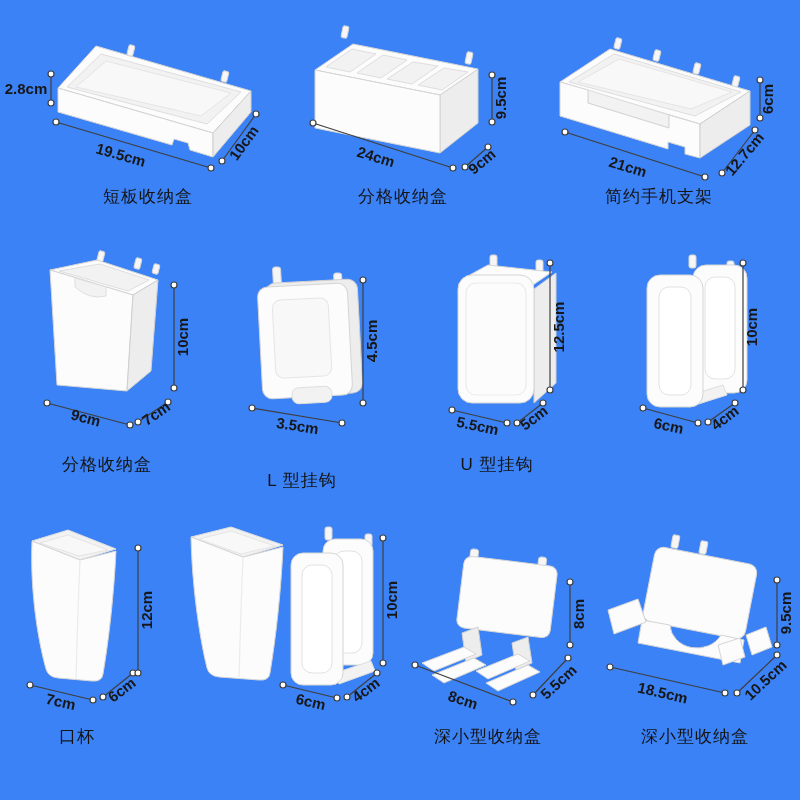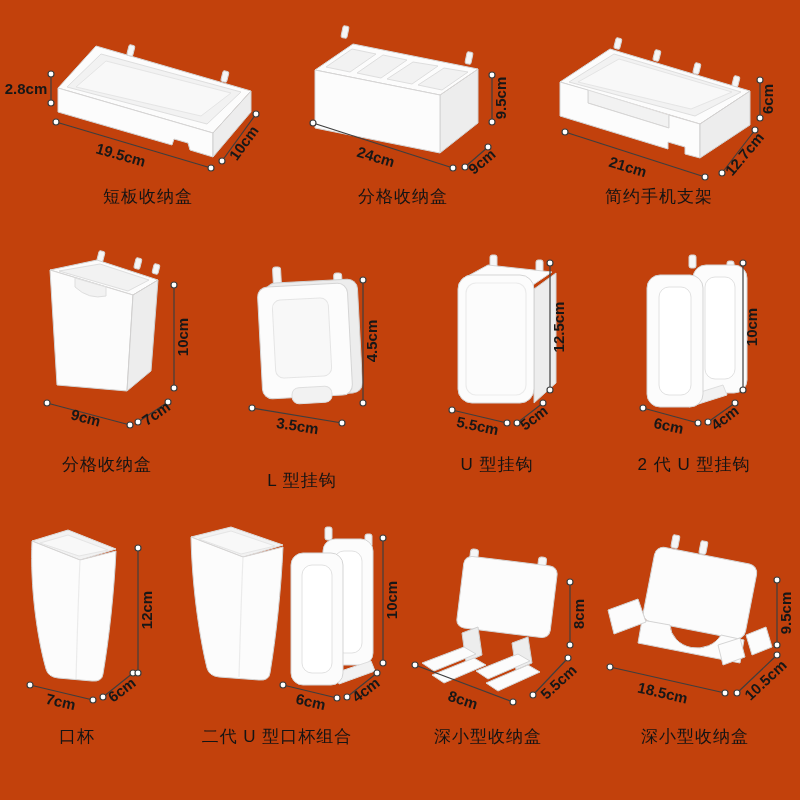--- a/index.html
+++ b/index.html
@@ -1,16 +1,16 @@
 <!DOCTYPE html>
 <html><head>
 <meta charset="utf-8">
 <style>
   html,body{margin:0;padding:0;background:#ffffff;}
-  .canvas{position:relative;width:800px;height:800px;background:#c2410c;overflow:hidden;
+  .canvas{position:relative;width:800px;height:800px;background:#3b82f6;overflow:hidden;
           font-family:"Liberation Sans",sans-serif;}
   .cell{position:absolute;}
   .pname{position:absolute;transform:translateX(-50%);font-size:17px;font-weight:400;
          color:#141414;letter-spacing:1px;white-space:nowrap;}
   svg text{font-family:"Liberation Sans",sans-serif;font-weight:700;fill:#171717;}
   .dtx{font-size:15px;}
   .dln{stroke:#3e3e3e;stroke-width:1.2;fill:none;}
   .dot{fill:#ffffff;stroke:#3e3e3e;stroke-width:1.2;}
   .f1{fill:#fcfcfc;stroke:#d5d5d5;stroke-width:1;}
   .f2{fill:#ededed;stroke:#d0d0d0;stroke-width:1;}
@@ -377,19 +377,17 @@
       </g>
     </svg>
   </div>
 
   <div class="pname" style="left:148px;top:185px">短板收纳盒</div>
   <div class="pname" style="left:403px;top:185px">分格收纳盒</div>
   <div class="pname" style="left:659px;top:185px">简约手机支架</div>
   <div class="pname" style="left:107px;top:453px">分格收纳盒</div>
   <div class="pname" style="left:302px;top:469px">L 型挂钩</div>
   <div class="pname" style="left:497px;top:453px">U 型挂钩</div>
-  <div class="pname" style="left:694px;top:453px">2 代 U 型挂钩</div>
   <div class="pname" style="left:77px;top:725px">口杯</div>
-  <div class="pname" style="left:277px;top:725px">二代 U 型口杯组合</div>
   <div class="pname" style="left:488px;top:725px">深小型收纳盒</div>
   <div class="pname" style="left:695px;top:725px">深小型收纳盒</div>
 
 </div>
 
 </body></html>

